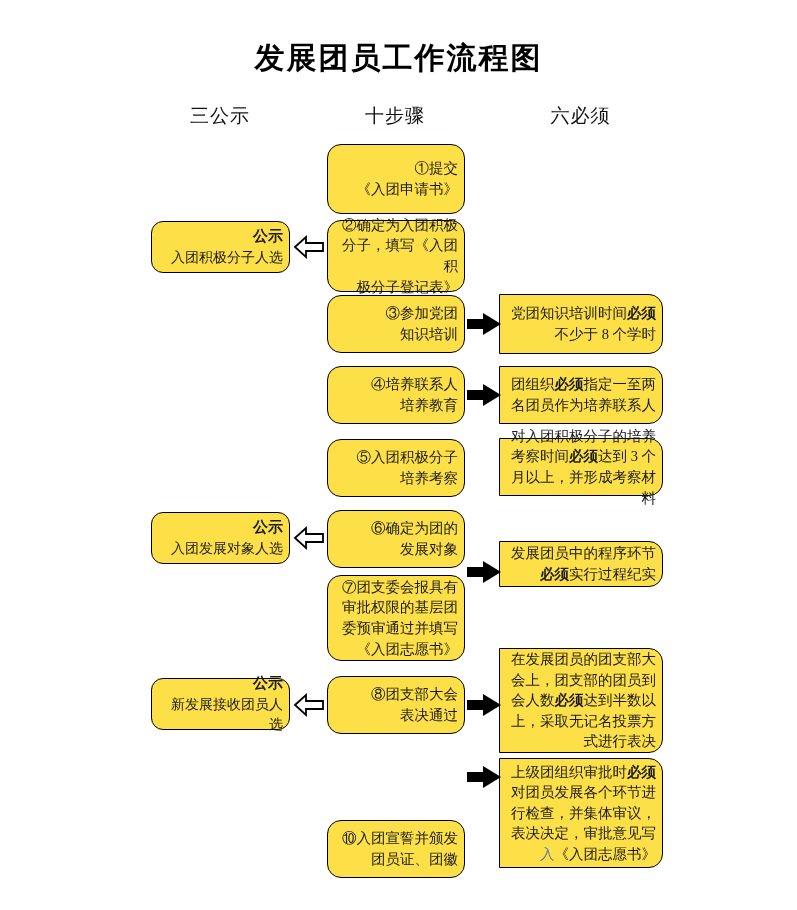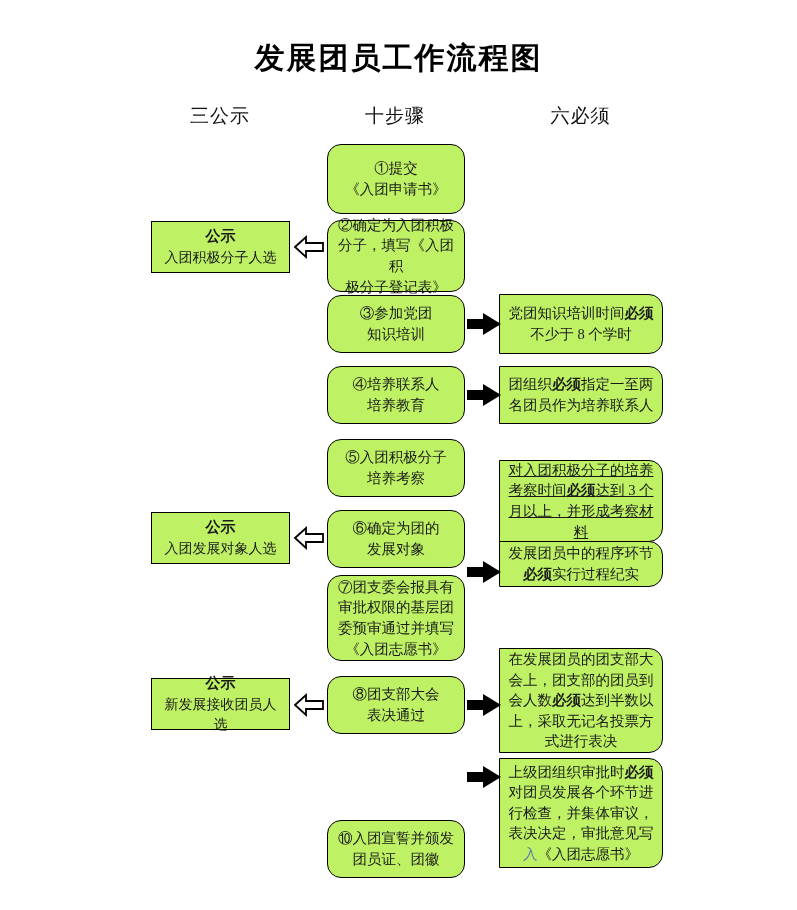--- a/index.html
+++ b/index.html
@@ -46,44 +46,44 @@
   }
   .col-head.left   { left: 150px; width: 140px; }
   .col-head.center { left: 325px; width: 140px; }
   .col-head.right  { left: 498px; width: 165px; }
 
   
   .box {
     position: absolute;
     box-sizing: border-box;
     border: 1.6px solid #000;
-    background: #bef264;
+    background: #fde047;
     display: flex;
     align-items: center;
     justify-content: center;
-    text-align: center;
+    text-align: right;
     font-size: 14.5px;
     line-height: 1.42;
     color: #1a1a1a;
     padding: 2px 6px;
   }
   .box .inner { width: 100%; }
 
   
   .box.center-box {
     left: 327px;
     width: 138px;
     border-radius: 14px;
   }
 
   
   .box.left-box {
     left: 151px;
     width: 139px;
-    border-radius: 0;
+    border-radius: 12px;
     font-size: 14px;
   }
   .box.left-box .pub {
     display: block;
     font-weight: bold;
     font-size: 15px;
     margin-bottom: 1px;
   }
 
   
@@ -229,21 +229,21 @@
   </div>
 
   <div class="box right-box" style="top:294px;height:60px;">
     <div class="inner"><span>党团知识培训时间</span><span class="must" style="font-weight: bold;">必须</span><span>不少于 8 个学时</span></div>
   </div>
 
   <div class="box right-box" style="top:366px;height:58px;">
     <div class="inner"><span>团组织</span><span class="must" style="font-weight: bold;">必须</span><span>指定一至两名团员作为培养联系人</span></div>
   </div>
 
-  <div class="box right-box" style="top:460px;height:82px;text-decoration:underline;">
+  <div class="box right-box" style="top:438px;height:58px;">
     <div class="inner"><span>对入团积极分子的培养考察时间</span><span class="must" style="font-weight: bold;">必须</span><span>达到 3 个月以上，并形成考察材料</span></div>
   </div>
 
   <div class="box right-box" style="top:541px;height:46px;">
     <div class="inner"><span>发展团员中的程序环节</span><span class="must" style="font-weight: bold;">必须</span><span>实行过程纪实</span></div>
   </div>
 
   <div class="box right-box" style="top:648px;height:105px;">
     <div class="inner"><span>在发展团员的团支部大会上，团支部的团员到会人数</span><span class="must" style="font-weight: bold;">必须</span><span>达到半数以上，采取无记名投票方式进行表决</span></div>
   </div>

